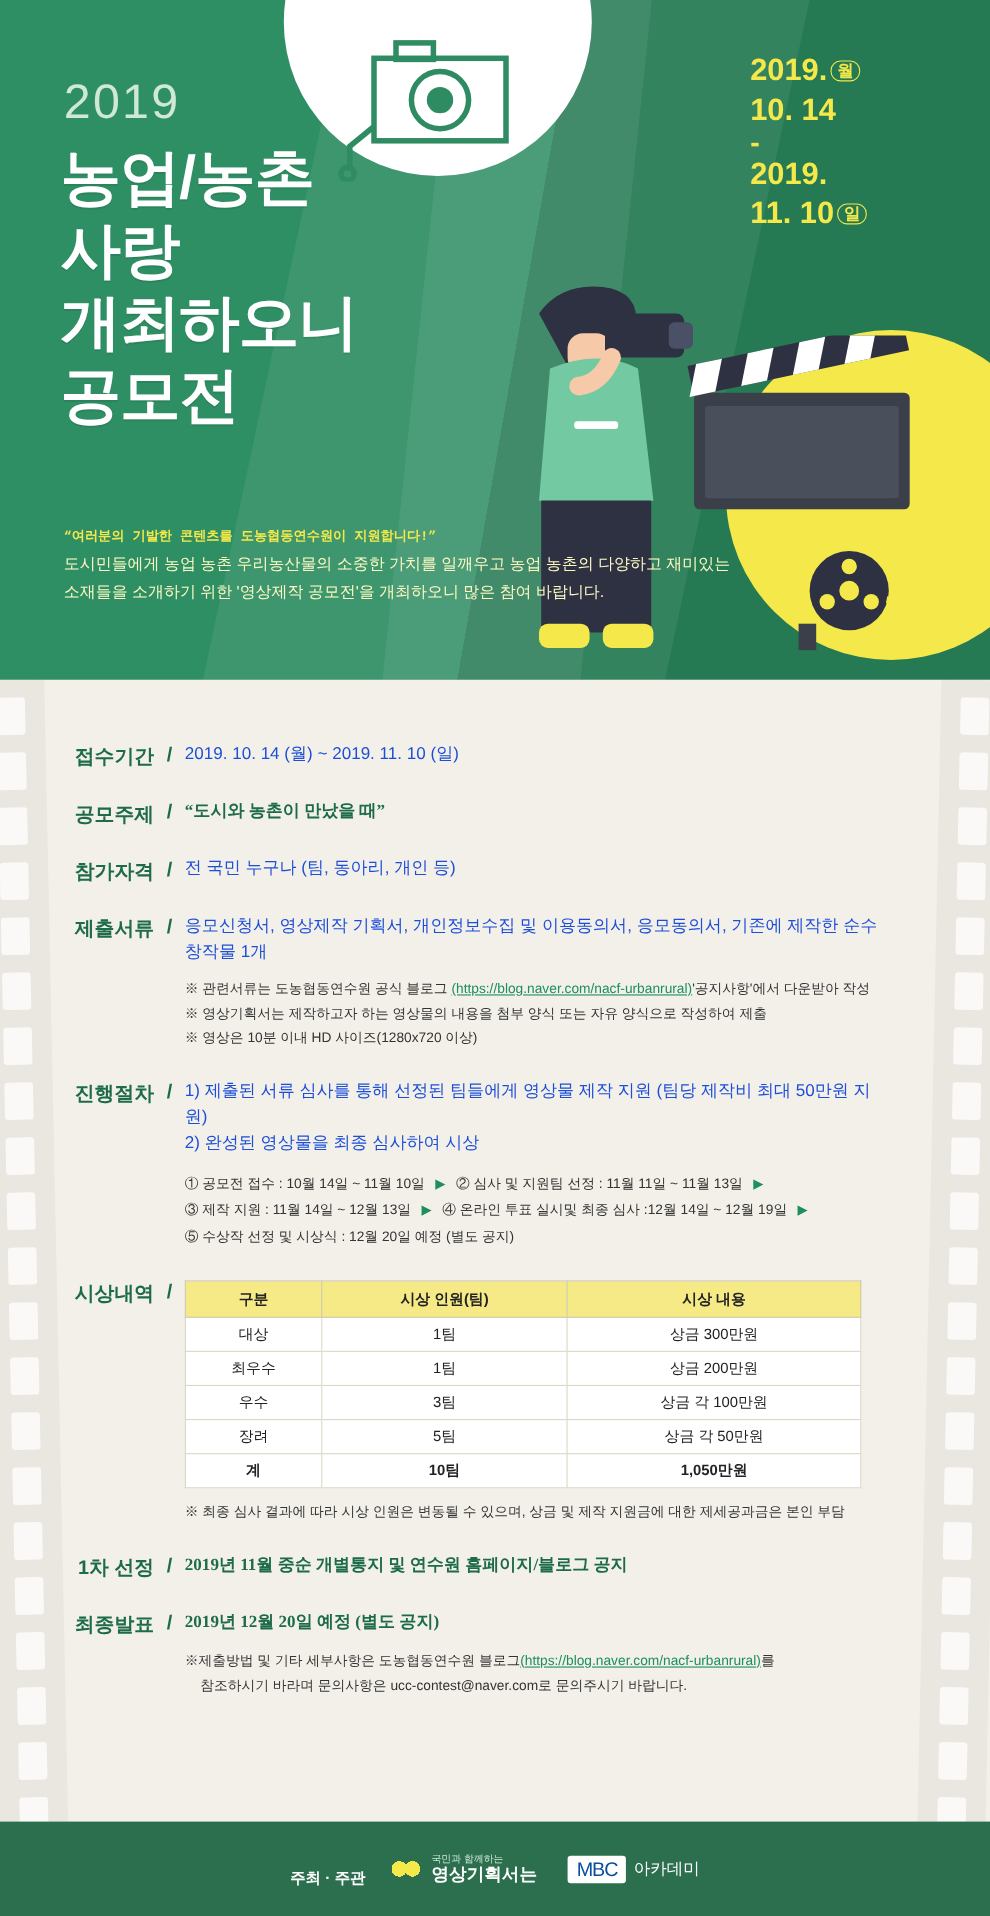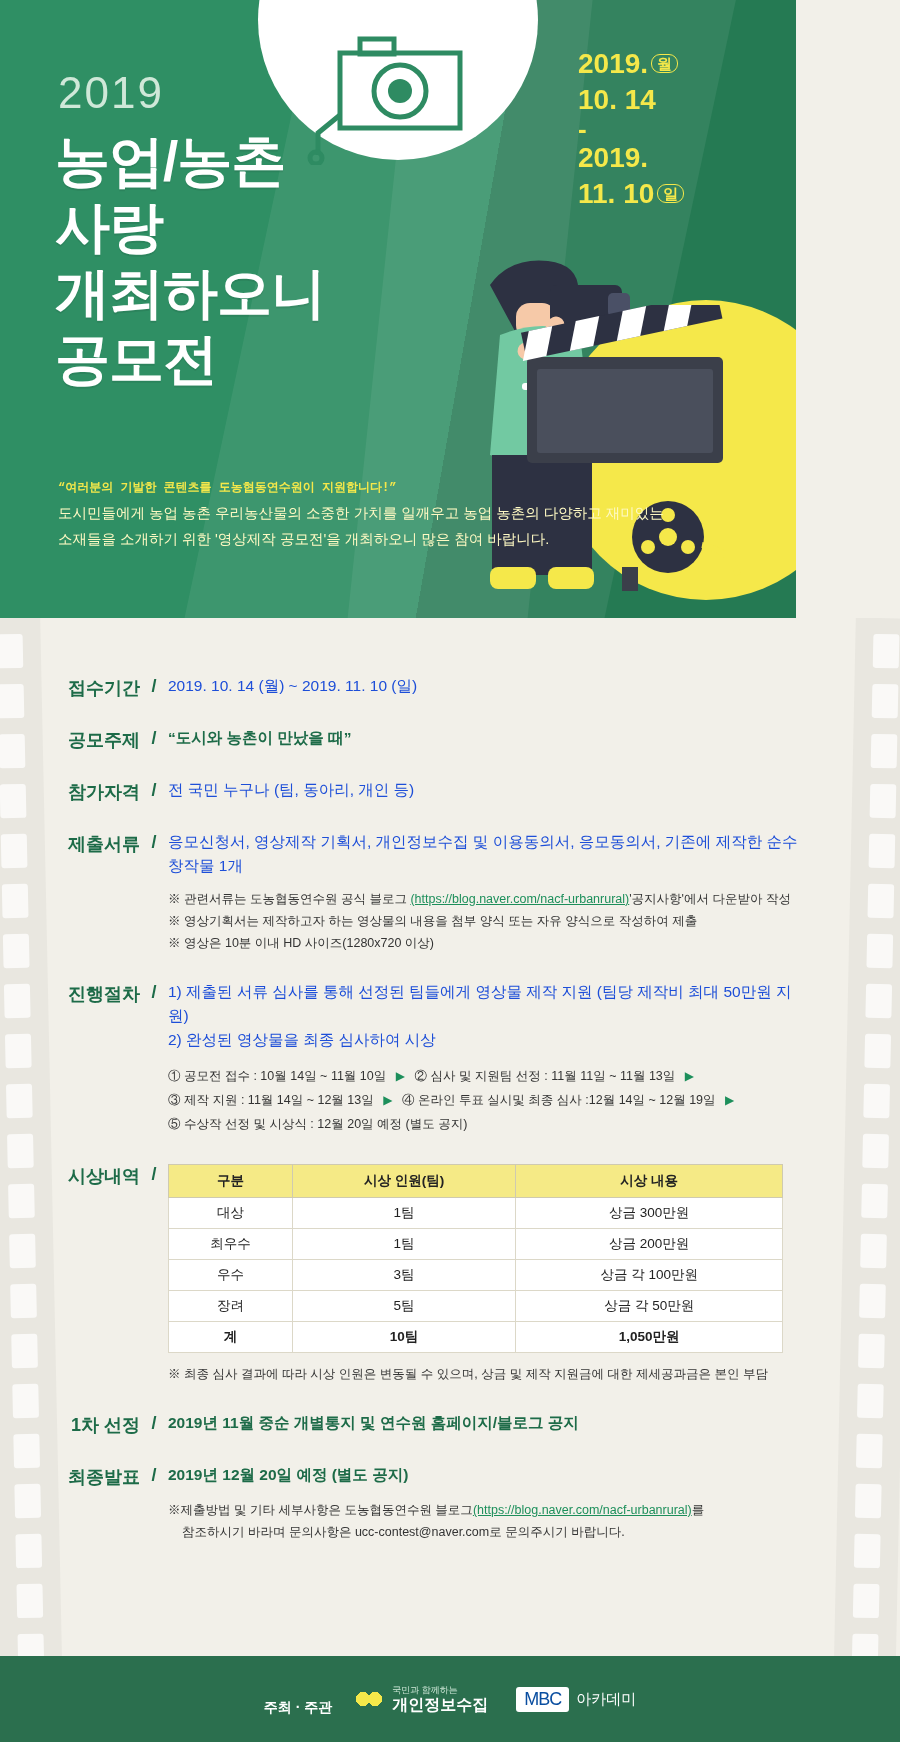--- a/index.html
+++ b/index.html
@@ -8,21 +8,21 @@
     width:900px; height:1742px;
     font-family:"Liberation Sans", sans-serif;
     background:#f2f0e9;
     overflow:hidden;
     position:relative;
   }
 
   
   .hero {
     position:relative;
-    width:796px; height:618px;
+    width:900px; height:618px;
     background:#2e8b62;
     overflow:hidden;
   }
   .hero .bg-dark {
     position:absolute; left:0; top:0; width:900px; height:618px;
     background:linear-gradient(100deg,#2f8f64 0%, #2f8f64 52%, #257a53 52%, #257a53 100%);
   }
   .hero .ray {
     position:absolute;
     background:rgba(255,255,255,.07);
@@ -110,21 +110,21 @@
     padding-right:0; padding-top:2px;
   }
   .row .slash {
     width:28px; min-width:28px; text-align:center;
     color:#1d6b48; font-weight:bold; font-size:18px; padding-top:2px;
   }
   .row .content { flex:1; padding-right:90px; }
   .row .content .main {
     font-size:15.5px; color:#1d4ed8; line-height:24px;
   }
-  .row .content .main.green { color:#1d6b48; font-weight:bold; }
+  .row .content .main.green { color:#1d6b48; font-weight:bold;font-family:Liberation Serif, serif; }
   .notes { margin-top:10px; }
   .note { font-size:12.5px; color:#333; line-height:22px; }
   .note a, .link { color:#1d8f5b; text-decoration:underline;text-align:right; }
 
   .steps { margin-top:12px; }
   .step-line { font-size:12.5px; color:#333; line-height:24px; }
   .arrow { color:#1d8f5b; font-size:12px; padding:0 6px; }
 
   
   table.prize {
@@ -439,21 +439,21 @@
     </div>
 
   </div>
 
   <div class="footerbar">
     <div class="host">주최 · 주관</div>
     <div class="logo1">
       <div class="mark"></div>
       <div class="txt">
         <small>국민과 함께하는</small>
-        <b>개인정보수집</b>
+        <b>영상기획서는</b>
       </div>
     </div>
     <div class="logo2">
       <div class="mbc">MBC</div>
       <span>아카데미</span>
     </div>
   </div>
 </div>
 
 </body></html>

